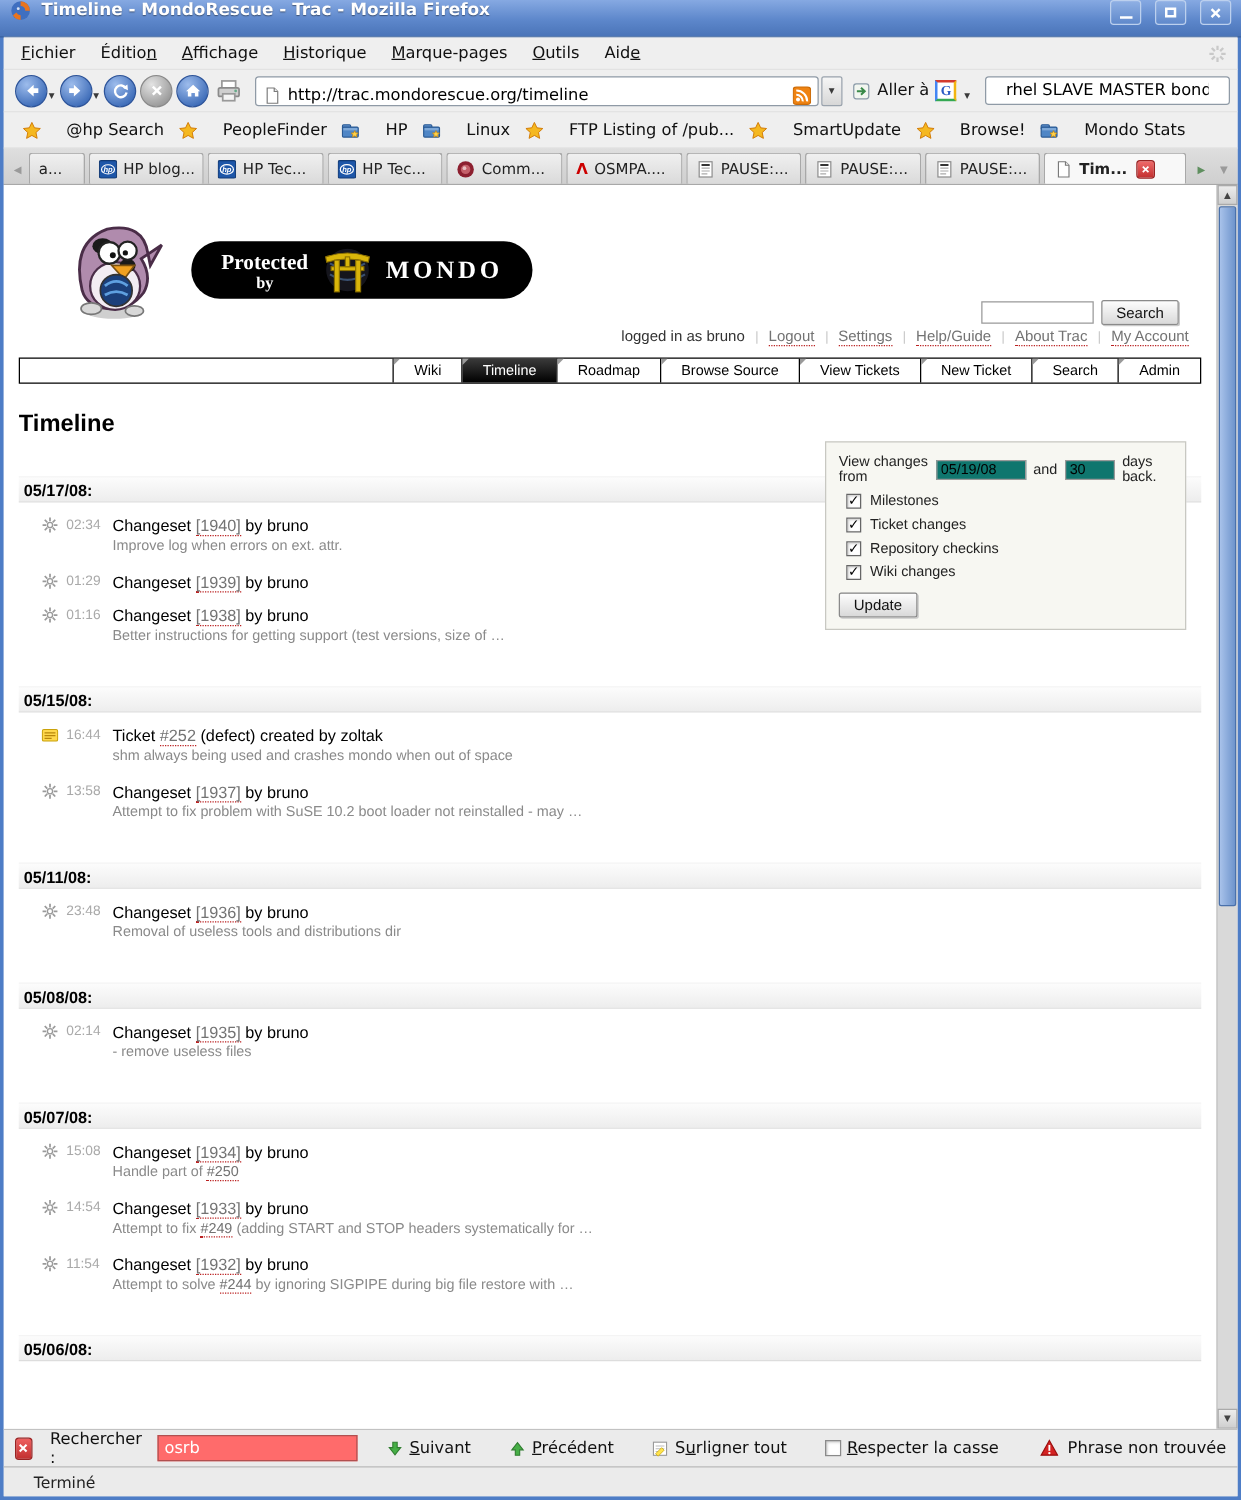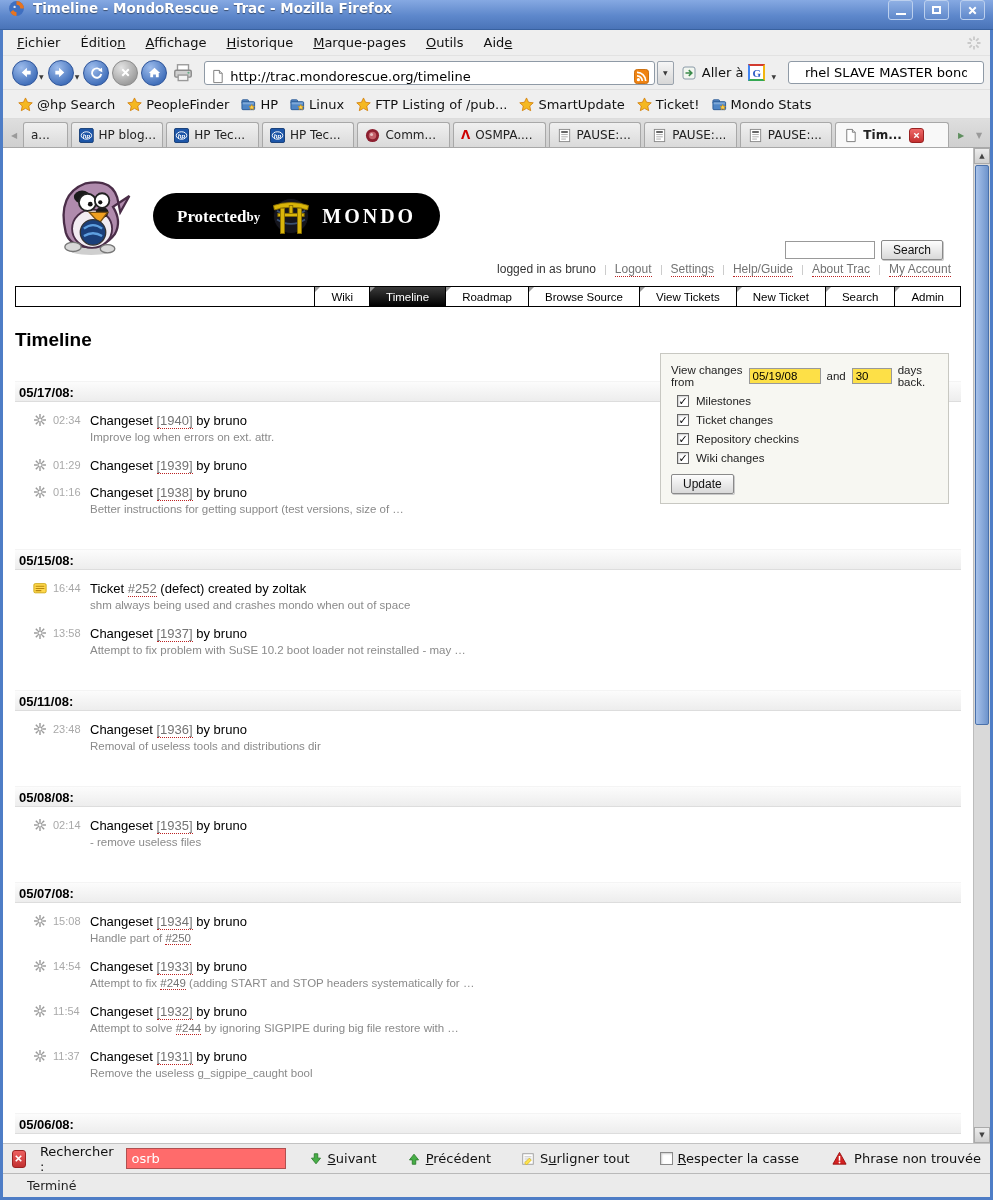--- a/index.html
+++ b/index.html
@@ -30,38 +30,38 @@
   .urlfield input{flex:1;border:none;outline:none;font-size:13px;font-family:"DejaVu Sans",sans-serif;color:#000;background:transparent;padding:0;}
   .sqbtn{width:17px;height:24px;border:1px solid #9aa3ad;border-radius:2px;background:linear-gradient(#f6f6f6,#d7d7d7);
     display:flex;align-items:center;justify-content:center;flex:0 0 auto;}
   .gosec{display:flex;align-items:center;gap:5px;margin:0 7px;font-size:13px;color:#111;flex:0 0 auto;}
   .gicon{width:17px;height:17px;background:#fff;border-style:solid;border-width:2px;
     border-color:#d23b2f #f2b50f #34a853 #4285f4;display:flex;align-items:center;justify-content:center;
     font-weight:bold;font-size:11px;color:#2a5bc4;font-family:"Liberation Serif",serif;}
   .chromesearch{width:196px;height:23px;border:1px solid #8f9aa6;border-radius:3px;font-size:13px;padding:0 16px;margin-left:4px;font-family:"DejaVu Sans",sans-serif;}
   
   .bookbar{height:29px;flex:0 0 auto;display:flex;align-items:center;background:#efefef;padding:0 9px;font-size:13px;border-bottom:1px solid #dcdcdc;color:#111;}
-  .bm{display:flex;align-items:flex-end;gap:4px;padding:2px 6px;white-space:nowrap;}
+  .bm{display:flex;align-items:flex-end;gap:20px;padding:2px 6px;white-space:nowrap;}
   
   .tabbar{height:29px;flex:0 0 auto;display:flex;align-items:flex-end;background:linear-gradient(#dedede,#cfcfcf);padding:0 2px;border-bottom:1px solid #a8a8a8;}
   .tscroll{width:18px;height:24px;display:flex;align-items:center;justify-content:center;font-size:8px;color:#9a9a9a;flex:0 0 auto;}
   .tscroll.on{color:#5f8f5f;}
   .tab{height:25px;border:1px solid #a8a8a8;border-bottom:none;border-radius:3px 3px 0 0;background:linear-gradient(#f0f0f0,#dadada);
     margin-right:3px;display:flex;align-items:center;gap:5px;padding:0 7px;font-size:12px;color:#222;white-space:nowrap;overflow:hidden;flex:0 1 auto;}
   .tab .lbl{overflow:hidden;text-overflow:clip;}
   .tab.active{background:#f8f8f8;font-weight:bold;}
   .t-sm{width:46px;} .t-md{width:96px;} .t-lg{width:118px;align-items:center;}
   .closetab{width:15px;height:15px;border-radius:3px;border:1px solid #992222;background:linear-gradient(#ef6a6a,#c33030);
     display:flex;align-items:center;justify-content:center;flex:0 0 auto;margin-left:2px;}
   
   .contentwrap{flex:1 1 auto;display:flex;min-height:0;}
   .page{flex:1;background:#fff;position:relative;overflow:hidden;font-family:"Liberation Sans",sans-serif;font-size:13px;color:#000;}
   .logo-row{display:flex;align-items:center;gap:16px;margin:28px 0 0 46px;height:80px;}
   .banner{background:#000;border-radius:24px;height:46px;display:flex;align-items:center;gap:10px;padding:0 24px;color:#fff;font-family:"Liberation Serif",serif;}
-  .prot{display:flex;flex-direction:row;align-items:center;line-height:1;font-weight:bold;}
+  .prot{display:flex;flex-direction:column;align-items:center;line-height:1;font-weight:bold;}
   .prot .l1{font-size:17px;} .prot .l2{font-size:13px;margin-top:1px;}
   .brand{font-size:20px;font-weight:bold;letter-spacing:3px;}
   .searchform{position:absolute;top:92px;right:30px;display:flex;align-items:center;gap:6px;}
   .searchform input{width:90px;height:18px;border:1px solid #999;font-size:12px;padding:0 3px;font-family:"Liberation Sans",sans-serif;}
   .btn{font-size:12px;padding:2px 11px;background:linear-gradient(#fdfdfd,#d9d9d9);border:1px solid #8a8a8a;border-radius:2px;box-shadow:1px 1px 0 #c9c9c9;color:#111;font-family:"Liberation Sans",sans-serif;}
   .metanav{margin:6px 22px 0 0;text-align:right;font-size:12px;color:#333;}
   .metanav .sep{display:inline-block;width:1px;height:10px;background:#ccc;margin:0 9px;vertical-align:middle;}
   .rlink{color:#737373;cursor:pointer;border-bottom:1px dotted #b22;text-decoration:none;margin-top:40px;}
   .rlink:empty{border:none;}
   .mainnav{margin:10px 12px 0;display:flex;background:#fff;border:1px solid #000;height:21px;font-size:11.5px;align-items:stretch;}
@@ -74,21 +74,21 @@
     padding:3px 4px 2px;font-size:13px;font-weight:bold;height:21px;}
   .group:first-of-type h2{margin-top:22px;}
   .event{margin:9px 0 0 30px;}
   .ev-head{display:flex;align-items:center;gap:6px;height:18px;}
   .ev-time{color:#a9a9a9;font-size:11px;width:31px;flex:0 0 auto;}
   .ev-title{font-size:13px;color:#000;white-space:nowrap;}
   .ev-desc{margin:2px 0 0 57px;font-size:11.5px;color:#8a8a8a;height:16px;white-space:nowrap;}
   .ev-desc .rlink{font-size:11.5px;}
   .prefsbox{position:absolute;top:205px;right:24px;width:289px;background:#f7f7f2;border:1px solid #c8c8c2;padding:10px 10px 12px;font-size:11.5px;color:#222;z-index:3;}
   .prefrow{display:flex;align-items:center;gap:6px;}
-  .prefrow input{border:1px solid #999;font-size:11.5px;padding:1px 3px;background:#fde047;font-family:"Liberation Sans",sans-serif;}
+  .prefrow input{border:1px solid #999;font-size:11.5px;padding:1px 3px;background:#0f766e;font-family:"Liberation Sans",sans-serif;}
   .in-date{width:72px;} .in-days{width:40px;}
   .optrow{display:flex;align-items:center;gap:7px;margin:7px 0 0 6px;}
   .cb{width:12px;height:12px;background:#fff;border:1px solid #666;box-shadow:inset 1px 1px 2px #ccc;display:flex;align-items:center;justify-content:center;font-size:11px;line-height:10px;color:#000;flex:0 0 auto;}
   .updrow{text-align:left;margin-top:13px;}
   
   .scrollbar{width:17px;flex:0 0 auto;background:#d9d9d9;border-left:1px solid #bcbcbc;display:flex;flex-direction:column;}
   .sarrow{height:16px;background:linear-gradient(#ececec,#cfcfcf);border:1px solid #aaa;display:flex;align-items:center;justify-content:center;font-size:7px;color:#444;flex:0 0 auto;}
   .sthumb{margin:1px;height:560px;background:linear-gradient(to right,#a8c2ea,#6e94cc);border:1px solid #4a71ab;border-radius:2px;flex:0 0 auto;}
   .strack{flex:1;}
   
@@ -390,21 +390,21 @@
     <span class="bm">
         <svg width="15" height="15">
           <use href="#i-star"></use>
         </svg>
         <span>SmartUpdate</span>
       </span>
     <span class="bm">
         <svg width="15" height="15">
           <use href="#i-star"></use>
         </svg>
-        <span>Ticket!</span>
+        <span>Browse!</span>
       </span>
     <span class="bm">
         <svg width="15" height="15">
           <use href="#i-folder"></use>
         </svg>
         <span>Mondo Stats</span>
       </span>
   </div>
 
   <div class="tabbar">
@@ -652,30 +652,20 @@
         <div class="event">
           <div class="ev-head">
               <svg width="14" height="14">
                 <use href="#i-gear"></use>
               </svg>
               <span class="ev-time">11:54</span>
               <span class="ev-title"><span>Changeset </span><a class="rlink">[1932]</a><span> by bruno</span></span>
             </div>
           <div class="ev-desc"><span>Attempt to solve </span><a class="rlink">#244</a><span> by ignoring SIGPIPE during big file restore with …</span></div>
         </div>
-        <div class="event">
-          <div class="ev-head">
-              <svg width="14" height="14">
-                <use href="#i-gear"></use>
-              </svg>
-              <span class="ev-time">11:37</span>
-              <span class="ev-title"><span>Changeset </span><a class="rlink">[1931]</a><span> by bruno</span></span>
-            </div>
-          <div class="ev-desc"><span>Remove the useless g_sigpipe_caught bool</span><a class="rlink"></a><span></span></div>
-        </div>
       </div>
 
       <div class="group">
         <h2>05/06/08:</h2>
       </div>
 
     </div>
 
     <div class="scrollbar">
       <span class="sarrow">▲</span>

